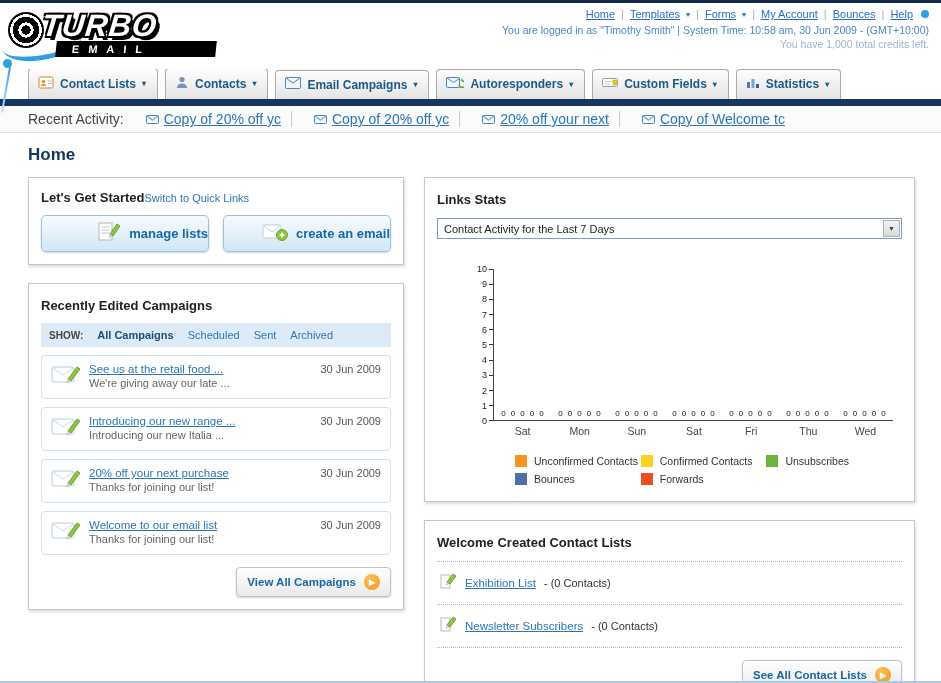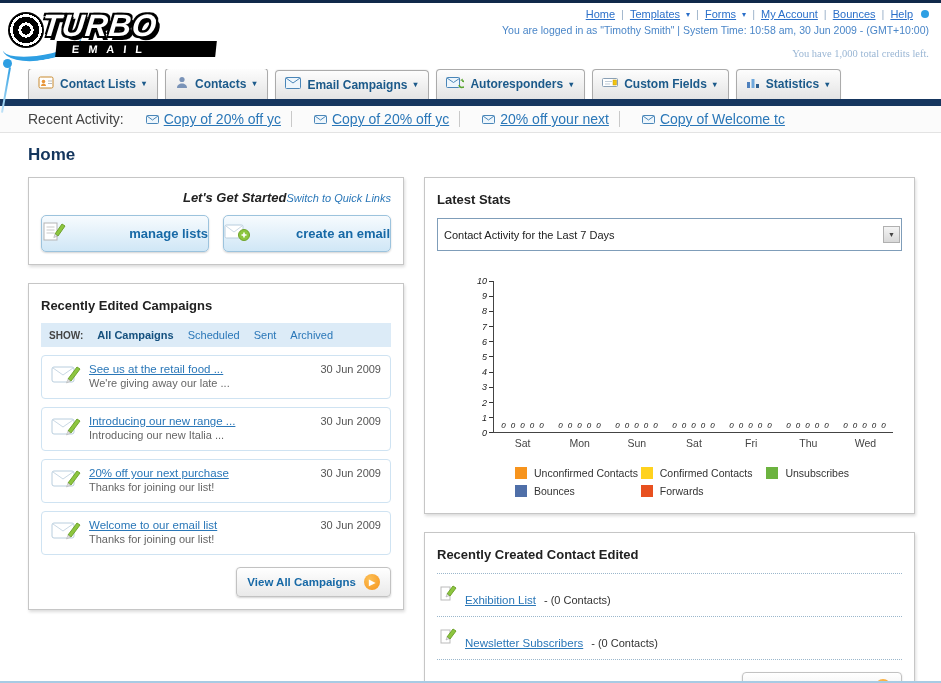--- a/index.html
+++ b/index.html
@@ -23,21 +23,21 @@
   .swoosh-line { position: absolute; left: 5px; top: 64px; width: 2px; height: 46px; background: linear-gradient(#2e9fe3, #bfe2f7); transform: rotate(10deg); }
 
   .header-right { position: absolute; right: 12px; top: 5px; text-align: right; }
   .top-links { font-size: 11px; color: #9ab0c8; display: flex; justify-content: flex-end; align-items: center; gap: 6px; }
   .top-links a { color: #2a6fc9; text-decoration: underline; cursor: pointer; white-space: nowrap; }
   .top-links .link-wrap { display: flex; align-items: center; gap: 6px; }
   .top-links .link-wrap:not(:last-child)::after { content: "|"; color: #9ab0c8; }
   .caret { font-size: 8px; color: #2a6fc9; }
   .help-dot { display: inline-block; width: 8px; height: 8px; border-radius: 50%; background: #2e9fe3; margin-left: 2px; }
   .login-info { margin-top: 4px; font-size: 10.5px; color: #4a86c8; }
-  .credits-info { margin-top: 12px; font-size: 10.5px; color: #9ab6d4; font-family: Liberation Serif, serif; }
+  .credits-info { margin-top: 2px; font-size: 10.5px; color: #9ab6d4; }
 
   
   .main-tabs { display: flex; align-items: flex-end; gap: 7px; padding: 0 0 0 28px; height: 30px; }
   .tab { display: flex; align-items: center; gap: 6px; padding: 6px 11px 7px 9px; background: linear-gradient(#fdfdfd, #e4e4e4);
     border: 1px solid #ababab; border-bottom: none; border-radius: 4px 4px 0 0; cursor: pointer;
     font-size: 12px; font-weight: bold; color: #1c5a8a; white-space: nowrap; box-shadow: 0 -1px 2px rgba(0,0,0,0.06); }
   .tab .caret { color: #1c5a8a; }
   .navy-bar { height: 7px; background: #16365f; }
 
   
@@ -50,24 +50,24 @@
   
   main { padding: 12px 22px 0 28px; }
   h1.page-title { font-size: 17px; color: #13355d; margin-bottom: 12px; }
   .columns { display: flex; gap: 20px; align-items: flex-start; }
   .left-col { width: 376px; }
   .right-col { width: 491px; }
   .panel { background: #fff; border: 1px solid #c6c6c6; box-shadow: 1px 2px 3px rgba(0,0,0,0.14); padding: 12px; }
   .panel-title { font-size: 13px; font-weight: bold; color: #222; }
 
   
-  .gs-header { display: flex; justify-content: flex-end; align-items: center; margin-bottom: 10px; font-style: italic; }
+  .gs-header { display: flex; justify-content: flex-start; align-items: center; margin-bottom: 10px; }
   .gs-link { font-size: 11px; color: #2a77b8; text-decoration: none; cursor: pointer; }
   .gs-buttons { display: flex; gap: 14px; }
-  .gs-btn { flex: 1; height: 37px; display: flex; align-items: center; justify-content: space-between; gap: 8px;
+  .gs-btn { flex: 1; height: 37px; display: flex; align-items: center; justify-content: flex-end; gap: 8px;
     background: linear-gradient(#f7fbfe, #d0e7f6); border: 1px solid #9cc3dd; border-radius: 5px;
     box-shadow: 0 1px 2px rgba(0,0,0,0.18); cursor: pointer; font-size: 13px; font-weight: bold; color: #1769a6; }
 
   
   .campaigns-panel { margin-top: 18px; }
   .filter-bar { display: flex; align-items: center; gap: 14px; background: #dcebf7; padding: 6px 8px; margin-top: 9px; font-size: 11px; }
   .show-label { font-size: 10px; font-weight: bold; color: #444; }
   .filter { color: #2a77b8; cursor: pointer; }
   .filter.selected { color: #14507e; font-weight: bold; }
   .campaign-item { display: flex; align-items: flex-start; gap: 8px; border: 1px solid #cfe3f2; border-radius: 4px;
@@ -77,42 +77,42 @@
   .c-sub { font-size: 11px; color: #666; }
   .c-date { margin-left: auto; font-size: 11px; color: #555; white-space: nowrap; }
   .panel-btn-row { display: flex; justify-content: flex-end; padding-top: 12px; }
   .pill-btn { display: flex; align-items: center; gap: 8px; padding: 6px 10px; background: linear-gradient(#ffffff, #e9e9e9);
     border: 1px solid #c2c2c2; border-radius: 4px; box-shadow: 0 1px 2px rgba(0,0,0,0.18); cursor: pointer;
     font-size: 11.5px; font-weight: bold; color: #1769a6; }
   .arrow-circle { width: 16px; height: 16px; border-radius: 50%; background: radial-gradient(circle at 35% 30%, #fcbf55, #f6941d);
     color: #fff; display: inline-flex; align-items: center; justify-content: center; font-size: 8px; }
 
   
-  .stats-select { margin-top: 10px; border: 1px solid #7f9db9; background: #fff; height: 33px; display: flex;
+  .stats-select { margin-top: 10px; border: 1px solid #7f9db9; background: #fff; height: 21px; display: flex;
     align-items: center; justify-content: space-between; padding-left: 6px; font-size: 11px; color: #222; cursor: pointer; }
   .select-caret { width: 17px; height: 17px; margin-right: 1px; background: linear-gradient(#f4f4f4, #d8d8d8);
     border: 1px solid #b0b0b0; display: flex; align-items: center; justify-content: center; font-size: 7px; color: #444; }
   .chart-wrap { margin: 30px 6px 0 34px; }
-  .chart-body { display: flex; font-style: italic; }
+  .chart-body { display: flex; }
   .y-axis { width: 22px; height: 152px; display: flex; flex-direction: column; justify-content: space-between; align-items: flex-end; }
   .ytick { height: 0; display: flex; align-items: center; gap: 2px; font-size: 9px; color: #222; }
   .ytick .ymark { width: 4px; height: 1px; background: #333; }
   .plot { width: 400px; height: 152px; border-left: 1px solid #444; border-bottom: 1px solid #444; display: flex; align-items: flex-end; }
   .cgroup { flex: 1; display: flex; justify-content: center; gap: 5px; padding-bottom: 2px; }
   .cval { font-size: 8px; color: #111; }
   .x-labels { display: flex; margin-left: 23px; width: 400px; margin-top: 4px; }
   .x-label { flex: 1; text-align: center; font-size: 10.5px; color: #444; }
   .legend { display: flex; flex-wrap: wrap; margin: 18px 0 4px 44px; row-gap: 6px; }
   .legend-item { width: 33%; display: flex; align-items: center; gap: 7px; font-size: 10.5px; color: #333; }
   .swatch { width: 12px; height: 12px; flex: 0 0 auto; }
 
   
   .lists-panel { margin-top: 18px; }
   .list-rows { margin-top: 10px; border-top: 1px dotted #9bb7cc; }
-  .list-row { display: flex; align-items: flex-end; gap: 8px; padding: 10px 2px; border-bottom: 1px dotted #9bb7cc; }
+  .list-row { display: flex; align-items: center; gap: 8px; padding: 10px 2px; border-bottom: 1px dotted #9bb7cc; }
   .list-name { font-size: 11.5px; color: #2a77b8; text-decoration: underline; cursor: pointer; }
   .list-detail { font-size: 11px; color: #333; }
 </style>
 </head>
 <body>
 
 <div class="page">
 
   <header class="top-header">
     <div class="logo">
@@ -349,21 +349,21 @@
               <span>View All Campaigns</span>
               <span class="arrow-circle">▶</span>
             </div>
           </div>
         </div>
       </div>
 
       <div class="right-col">
 
         <div class="panel">
-          <span class="panel-title">Latest Stats</span>
+          <span class="panel-title">Links Stats</span>
           <div class="stats-select">
             <span>Contact Activity for the Last 7 Days</span>
             <span class="select-caret">▼</span>
           </div>
 
           <div class="chart-wrap">
             <div class="chart-body">
               <div class="y-axis">
                   <div class="ytick">
                     <span>10</span>
@@ -490,21 +490,21 @@
                 </div>
                 <div class="legend-item">
                   <span class="swatch" style="background: rgb(232, 80, 31);"></span>
                   <span>Forwards</span>
                 </div>
               </div>
           </div>
         </div>
 
         <div class="panel lists-panel">
-          <span class="panel-title">Recently Created Contact Edited</span>
+          <span class="panel-title">Welcome Created Contact Lists</span>
           <div class="list-rows">
             <div class="list-row">
               <span><svg width="18" height="18" viewBox="0 0 18 18">
                     <rect x="2" y="3" width="9" height="13" fill="#fff" stroke="#bbb"></rect>
                     <path d="M8 10 L14 2 L17 4 L11 12 Z" fill="#8dc63f" stroke="#6fa32c"></path>
                     <path d="M8 10l-1 3 3-1.3z" fill="#eee" stroke="#999" stroke-width="0.5"></path>
                   </svg></span>
               <a class="list-name">Exhibition List</a>
               <span class="list-detail">- (0 Contacts)</span>
             </div>

